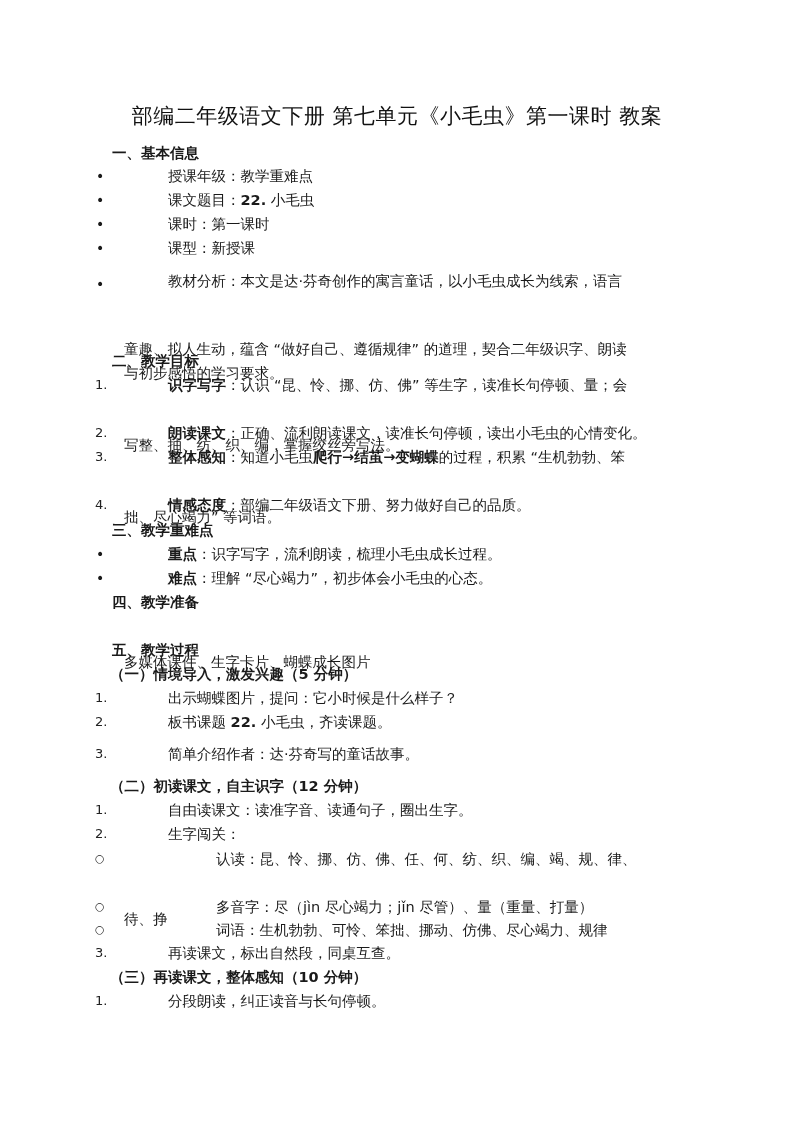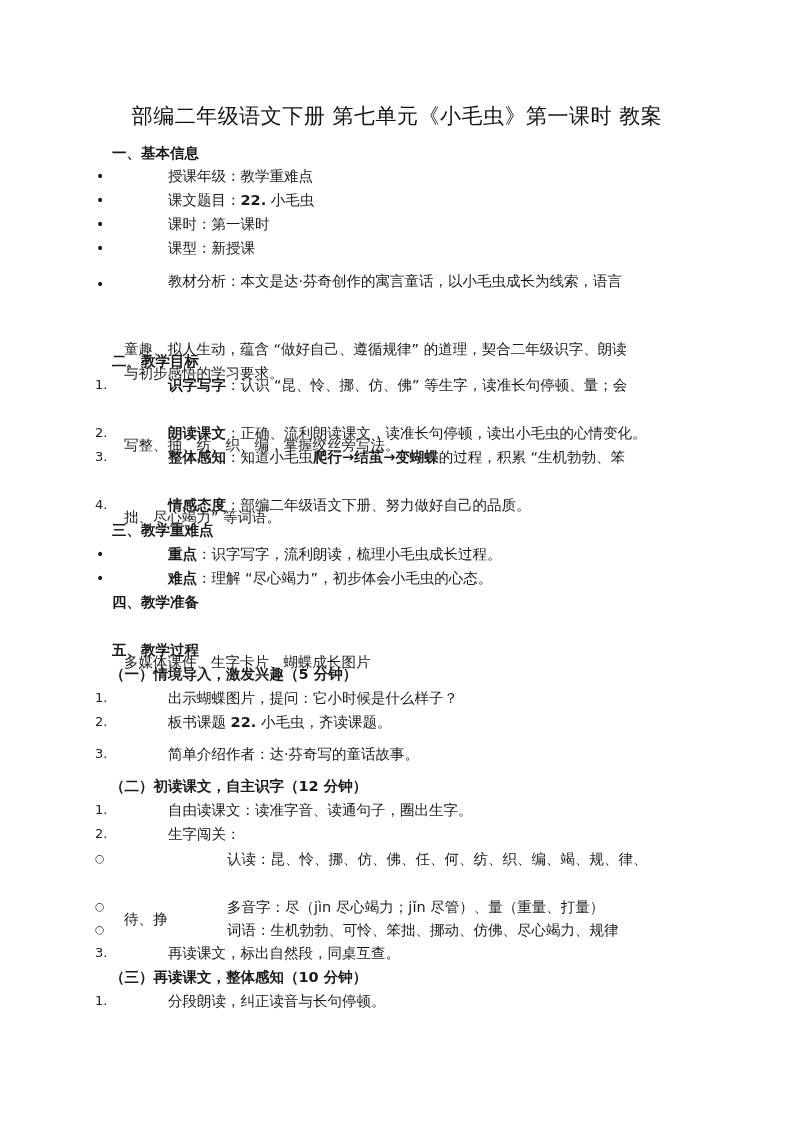--- a/index.html
+++ b/index.html
@@ -13,21 +13,21 @@
     position: absolute; left: 0; width: 794px; top: 102px;
     text-align: center; font-family: "DejaVu Serif", "Liberation Serif", serif;
     font-size: 21px; letter-spacing: 0.5px; color: #111;
   }
   .row { position: absolute; left: 0; width: 794px; font-size: 14.5px; line-height: 20px; white-space: nowrap; }
   .sub { left: 110px; }
   .marker { position: absolute; left: 95px; top: 0; font-size: 13px; color: #222; }
   .bullet-marker { position: absolute; left: 96px; top: 0; font-size: 14px; }
   .circle-marker { position: absolute; left: 95px; top: 0; font-size: 11px; }
   .text1 { position: absolute; left: 168px; top: 0; }
-  .text2 { position: absolute; left: 227px; top: 0; text-align: center; }
+  .text2 { position: absolute; left: 216px; top: 0; text-align: center; }
   .cont { position: absolute; left: 124px; top: 0; margin-top: 36px; }
   b, .bold { font-weight: bold; }
   .pad { position: absolute; left: 112px; }
 </style>
 </head>
 <body>
 
 <div class="page">
 
   <div class="title">部编二年级语文下册  第七单元《小毛虫》第一课时  教案</div>

